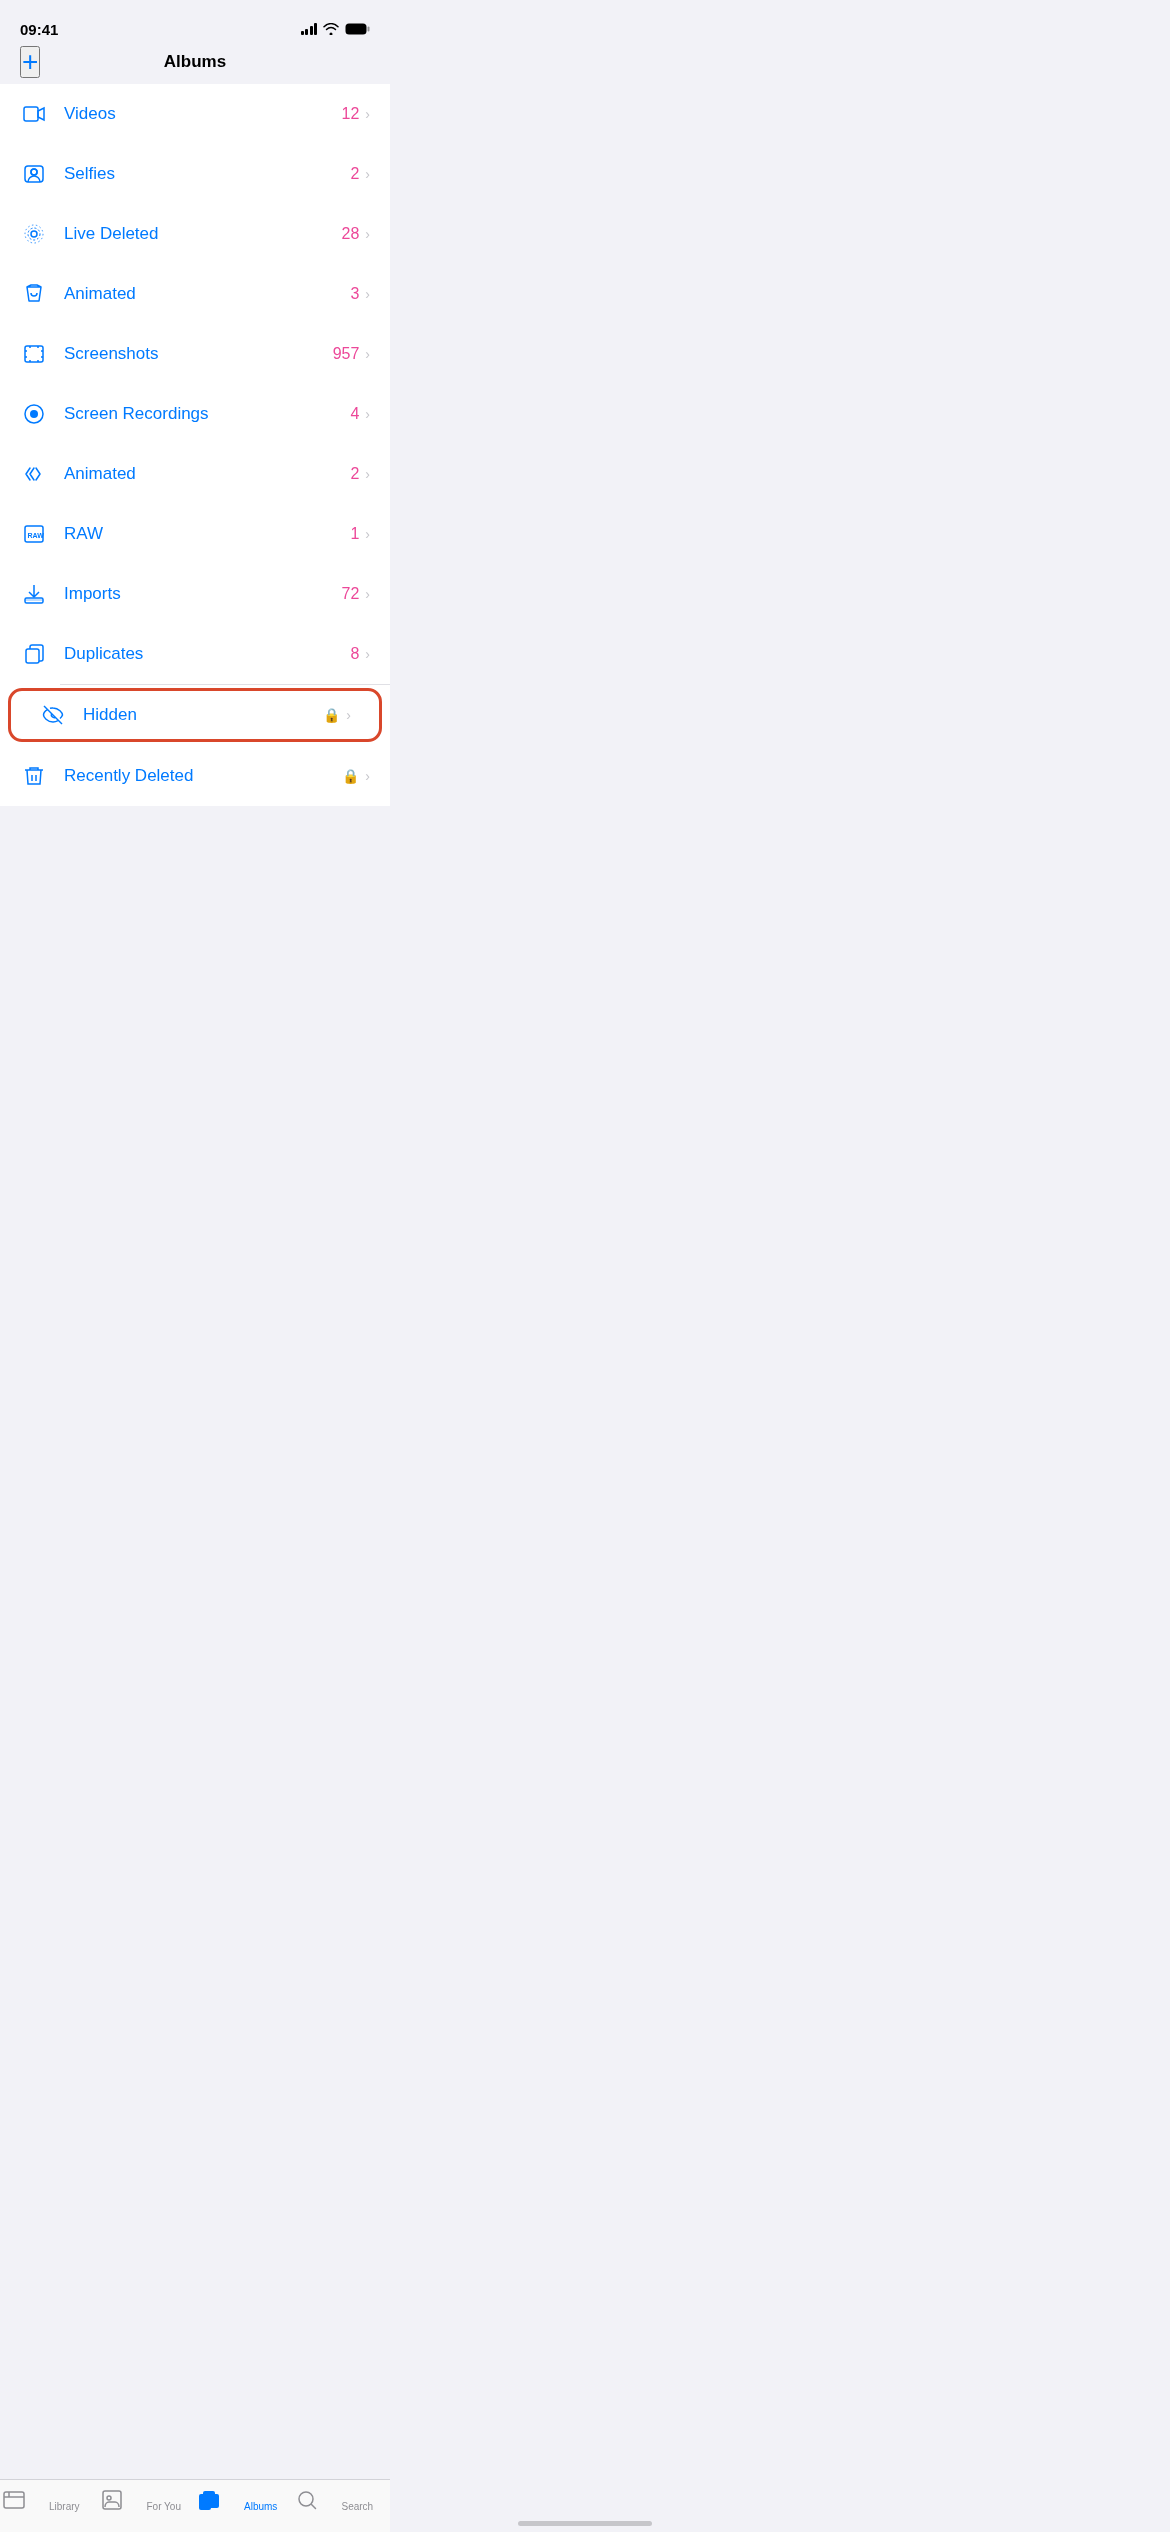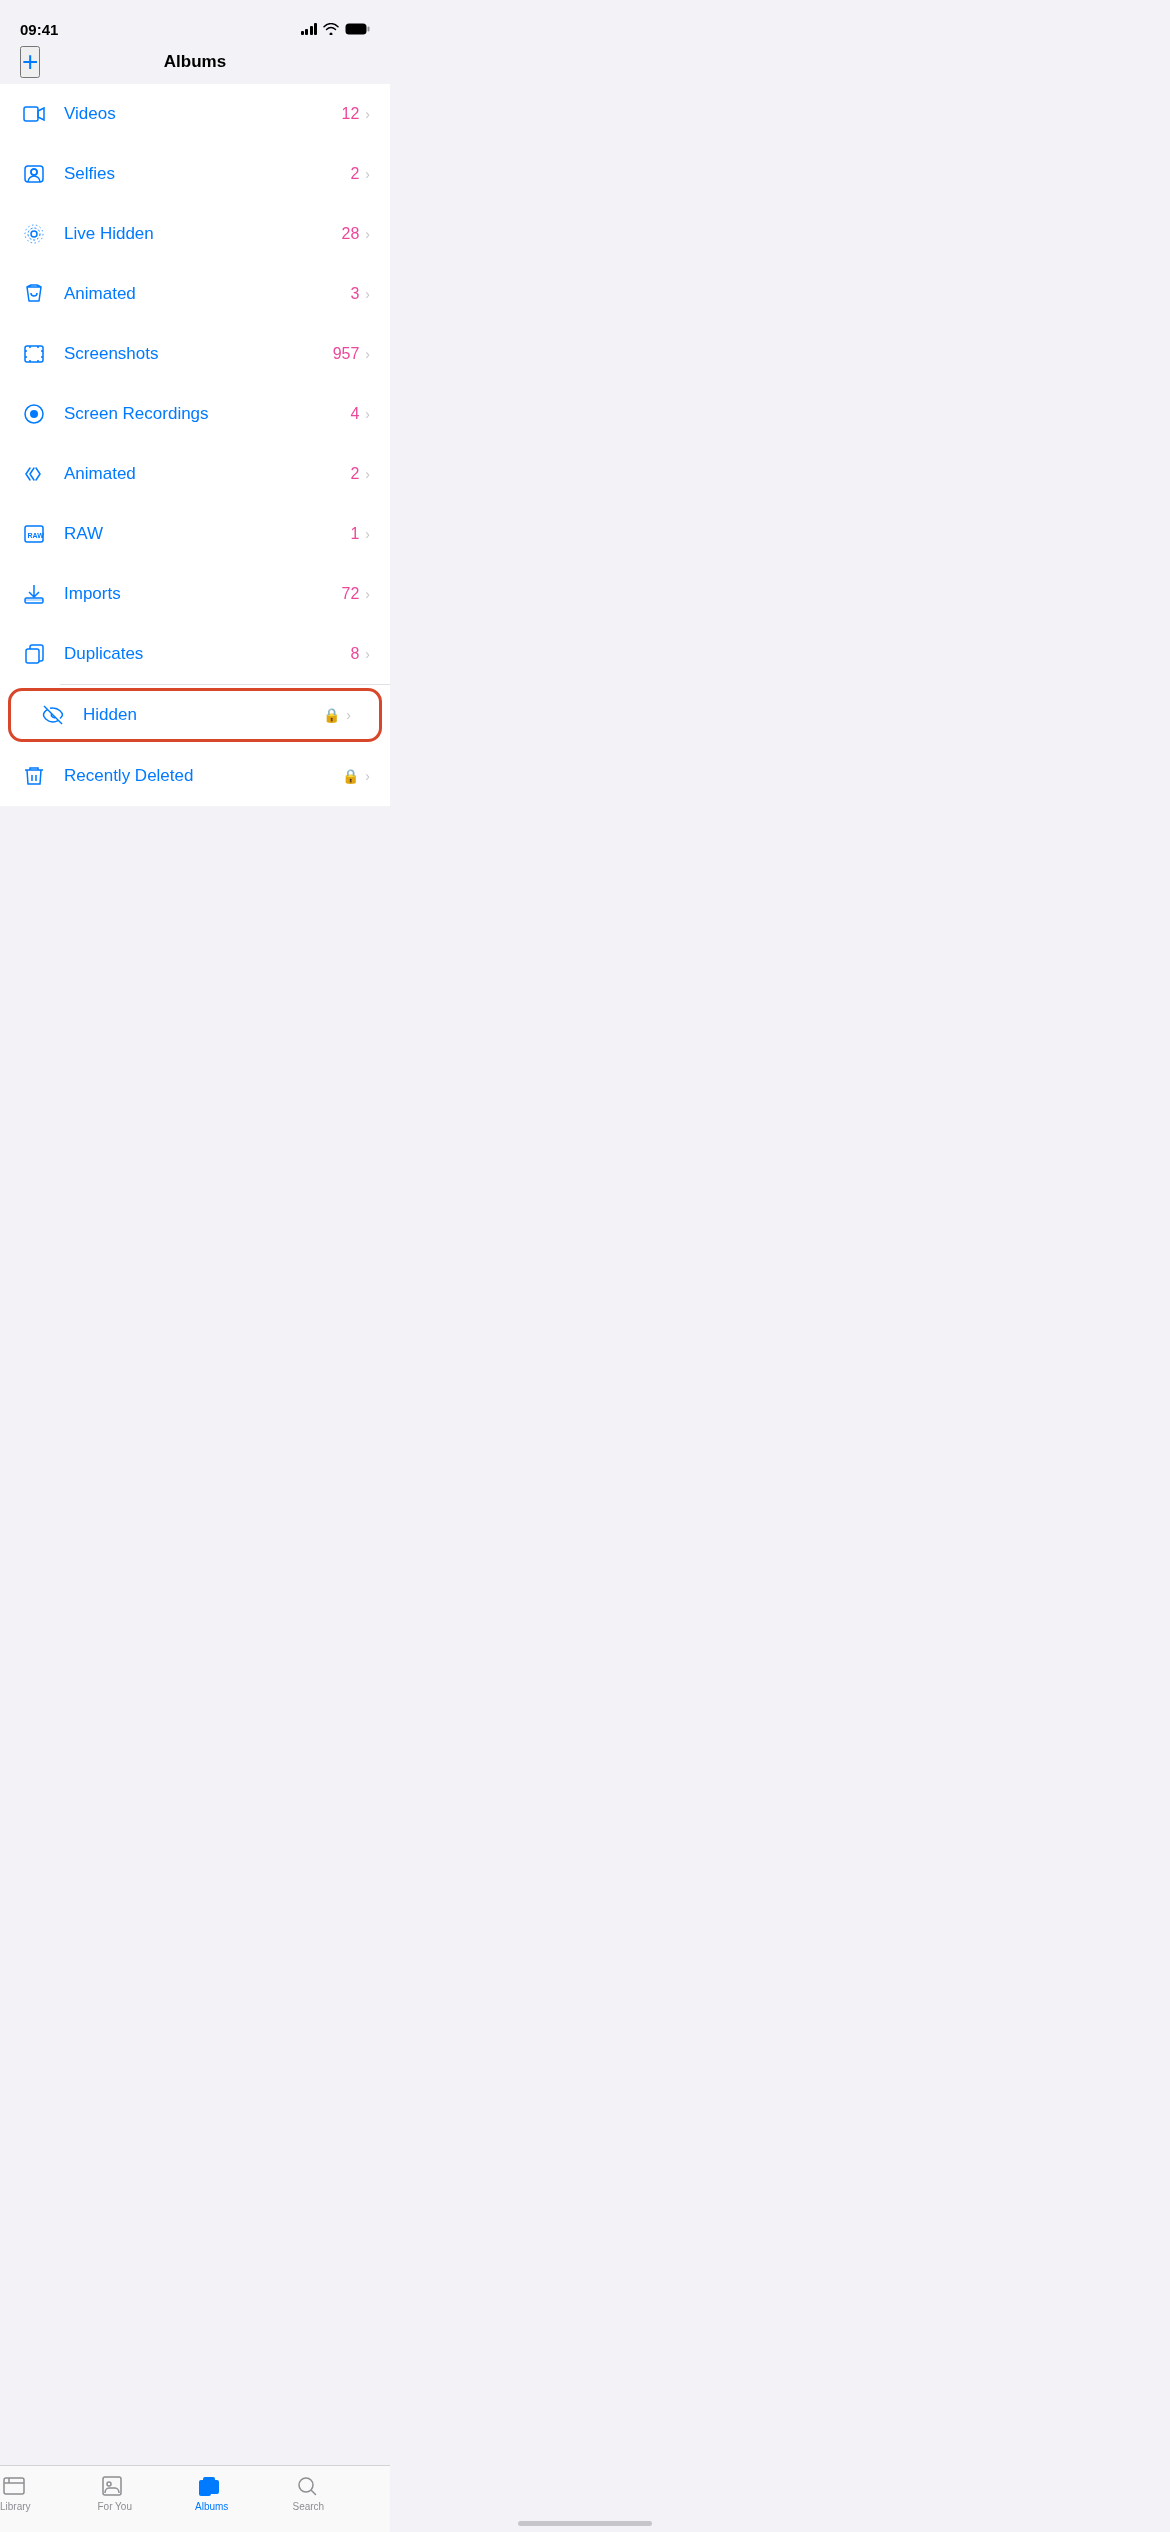--- a/index.html
+++ b/index.html
@@ -179,23 +179,23 @@
       width: 390px;
       background: rgba(249, 249, 249, 0.94);
       border-top: 0.5px solid #d2d2d7;
       display: flex;
       justify-content: space-around;
       padding: 8px 0 20px;
     }
 
     .tab-item {
       display: flex;
-      flex-direction: column;
-      align-items: flex-start;
-      gap: 3px;
+      flex-direction: row;
+      align-items: flex-end;
+      gap: 21px;
       flex: 1;
       cursor: pointer;
     }
 
     .tab-icon {
       width: 28px;
       height: 24px;
       display: flex;
       align-items: center;
       justify-content: center;
@@ -300,21 +300,21 @@
     </div>
 
     <div class="list-item">
       <div class="item-icon">
         <svg viewBox="0 0 24 24">
           <circle cx="12" cy="12" r="3" stroke="#007aff" stroke-width="1.5"></circle>
           <circle cx="12" cy="12" r="6" stroke="#007aff" stroke-width="1" stroke-dasharray="2 2"></circle>
           <circle cx="12" cy="12" r="9" stroke="#007aff" stroke-width="0.8" stroke-dasharray="1.5 2.5"></circle>
         </svg>
       </div>
-      <span class="item-label">Live Hidden</span>
+      <span class="item-label">Live Deleted</span>
       <div class="item-right">
         <span class="item-count">28</span>
         <span class="chevron">›</span>
       </div>
     </div>
 
     <div class="list-item">
       <div class="item-icon">
         <svg viewBox="0 0 24 24">
             <path d="M5 5l4-2h6l4 2M5 5l2 14h10L19 5M5 5h14" stroke-linecap="round" stroke-linejoin="round"></path>

